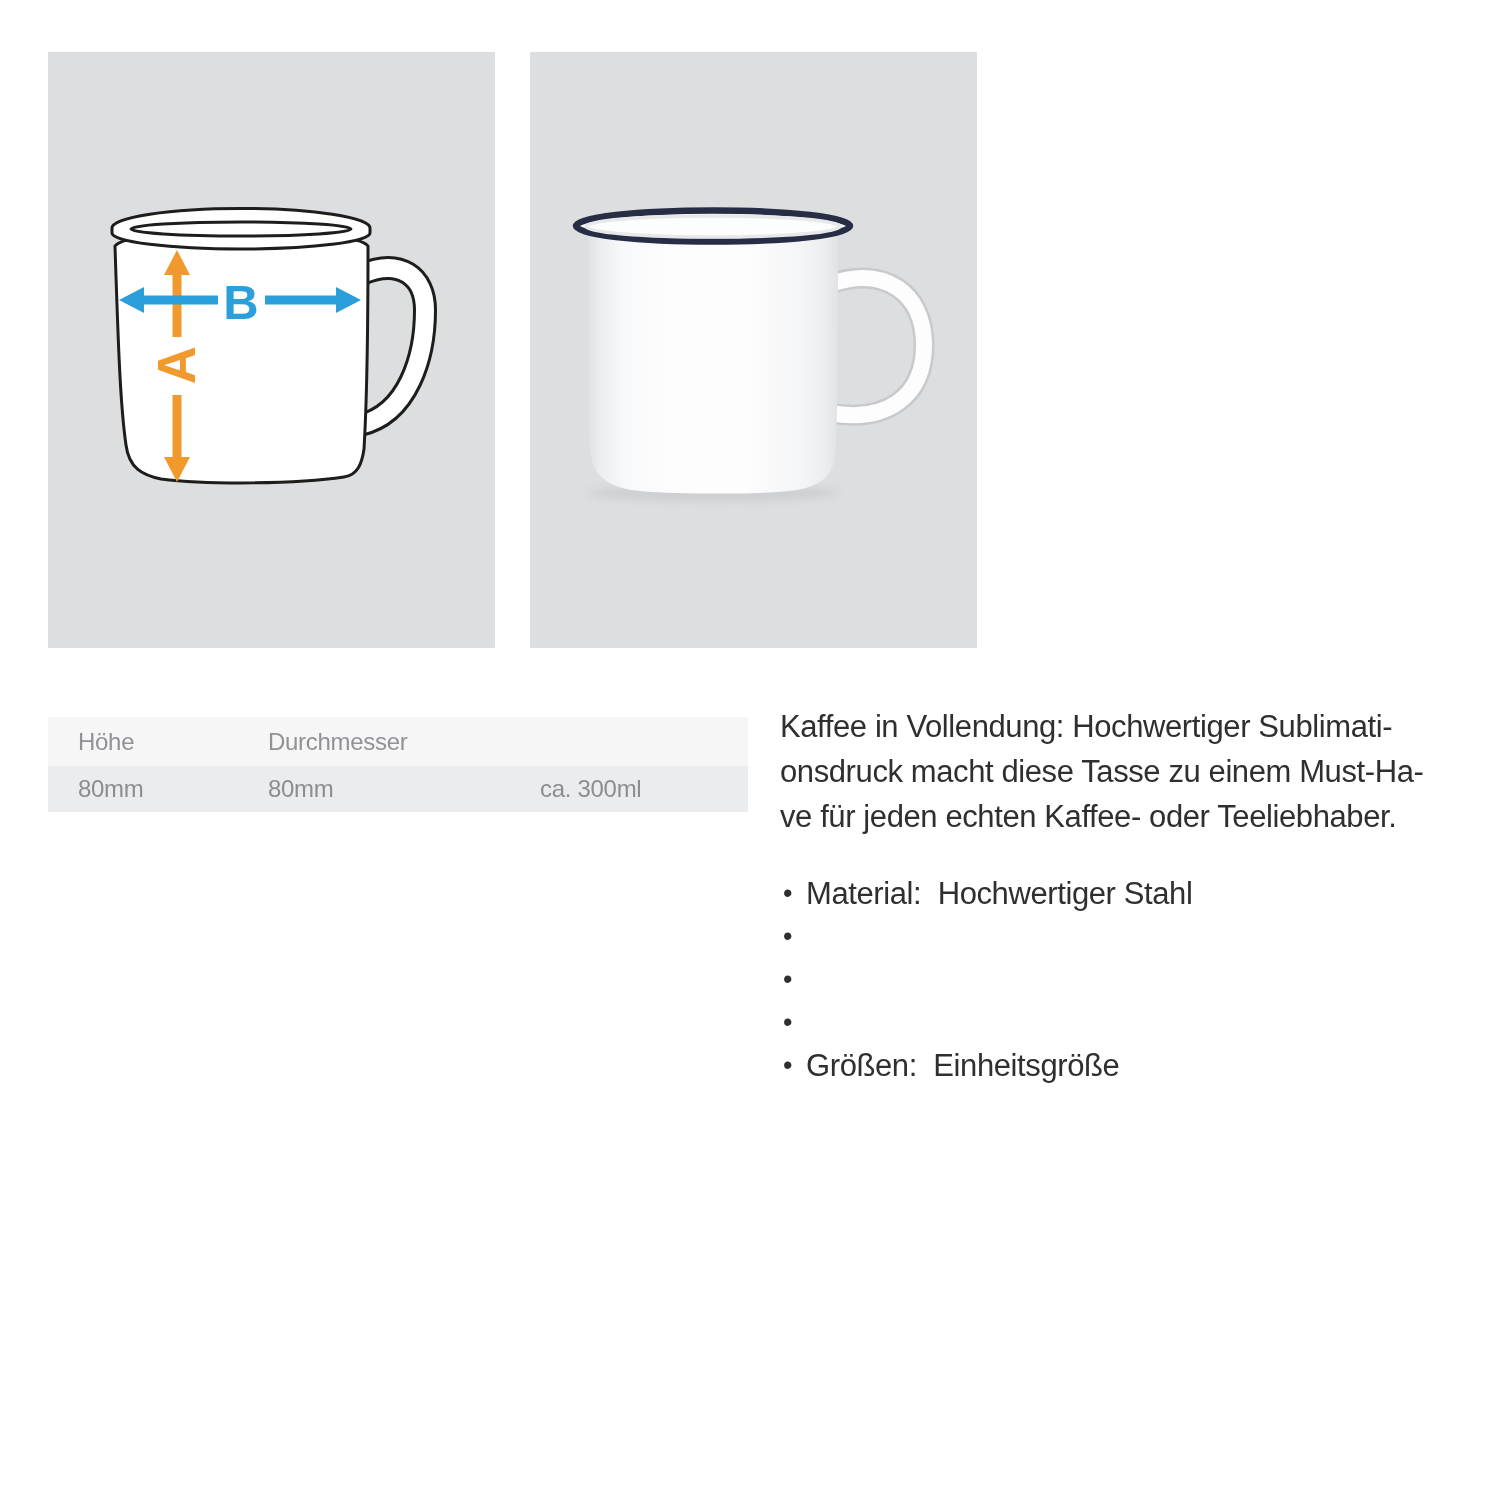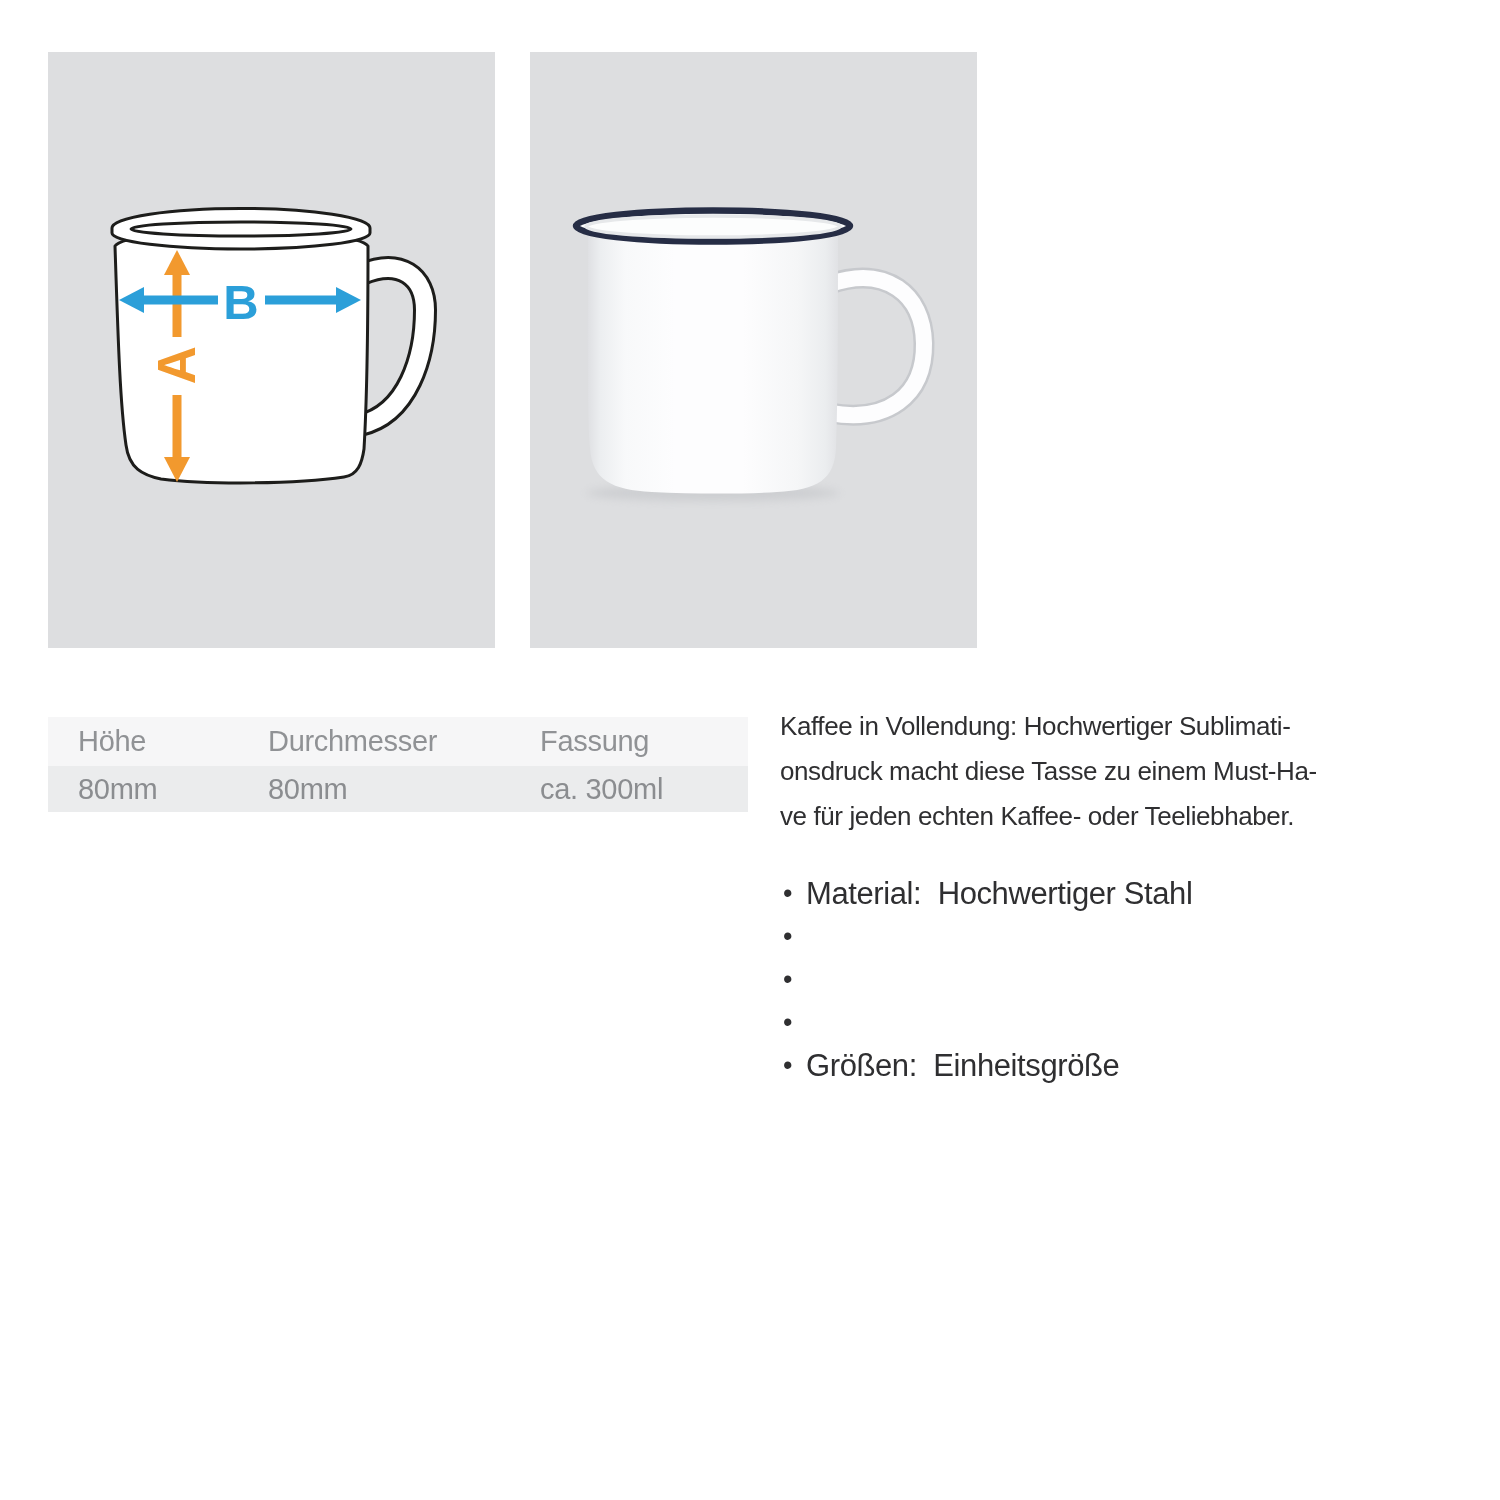--- a/index.html
+++ b/index.html
@@ -6,30 +6,30 @@
   body{font-family:"Liberation Sans", sans-serif;}
   .canvas{position:relative;width:1500px;height:1500px;background:#ffffff;overflow:hidden;}
 
   .panel{position:absolute;top:52px;width:447px;height:596px;background:#dddee0;}
   .panel-left{left:48px;}
   .panel-right{left:530px;}
   .panel svg{display:block;width:447px;height:596px;}
 
   
   .size-table{position:absolute;left:48px;top:717px;width:700px;
-              font-size:29px;letter-spacing:-0.3px;}
+              font-size:24px;letter-spacing:-0.3px;}
   .t-row{display:grid;grid-template-columns:190px 272px 238px;}
   .t-row.head{background:#f6f6f7;height:49px;color:#909295;}
   .t-row.vals{background:#ebeced;height:46px;margin-top:0;color:#8b8d90;}
   .t-cell{display:flex;align-items:center;padding-left:30px;}
 
   
   .description{position:absolute;left:780px;top:704px;width:710px;color:#2f2f31;}
   .para{margin:0;}
-  .para .line{font-size:26px;line-height:45px;letter-spacing:-0.4px;white-space:pre;}
+  .para .line{font-size:31px;line-height:45px;letter-spacing:-0.4px;white-space:pre;}
   .bullets{list-style:none;margin:33px 0 0 0;padding:0;}
   .bullets li{display:flex;font-size:31px;line-height:43px;letter-spacing:-0.4px;white-space:pre-wrap;}
   .bullets .dot{flex:0 0 26px;width:26px;padding-left:3px;box-sizing:border-box;font-size:27px;}
 
   .arrow-label{font-family:"Liberation Sans", sans-serif;font-weight:bold;}
 </style>
 </head>
 <body>
 
 <div class="canvas">
@@ -96,21 +96,20 @@
 
       <ellipse cx="183" cy="174" rx="137" ry="15.5" fill="#fcfdfd" stroke-width="6.5" stroke="#262d45"></ellipse>
       <ellipse cx="183" cy="174.5" rx="127" ry="10.5" fill="none" stroke="#e6e8ea" stroke-width="3.5"></ellipse>
     </svg>
   </div>
 
   <div class="size-table">
     <div class="t-row head">
       <div class="t-cell">Höhe</div>
       <div class="t-cell">Durchmesser</div>
-      <div class="t-cell">Fassung</div>
     </div>
     <div class="t-row vals">
       <div class="t-cell">80mm</div>
       <div class="t-cell">80mm</div>
       <div class="t-cell">ca. 300ml</div>
     </div>
   </div>
 
   <div class="description">
     <p class="para">

